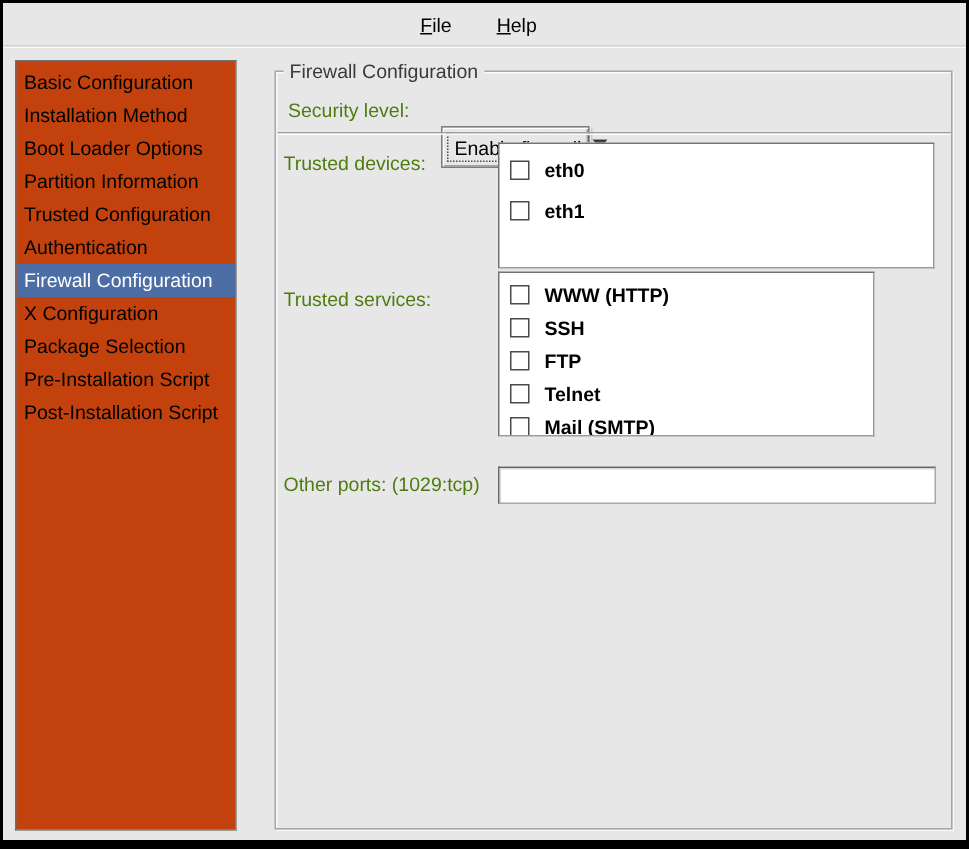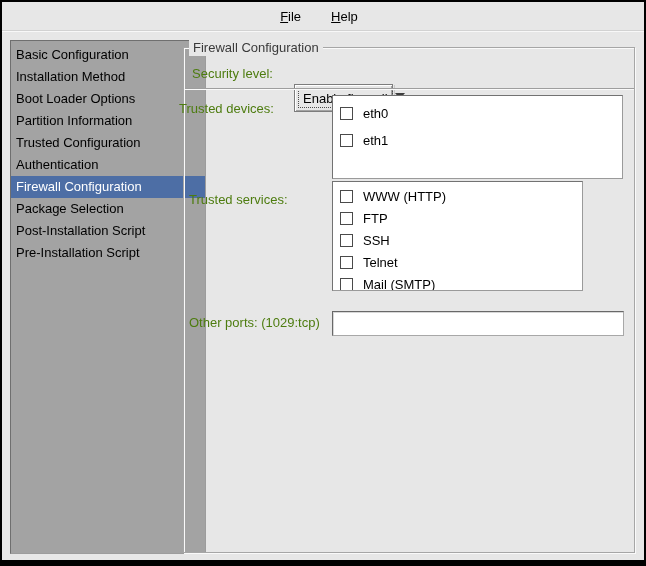--- a/index.html
+++ b/index.html
@@ -26,22 +26,22 @@
     border-bottom:1px solid #d2d2d2;
     box-shadow:0 1px 0 #f8f8f8;
     justify-content:center;
   }
   .menu-item {
     padding:3px 8px; margin-right:14px; cursor:default;
   }
   .menu-item .ul { text-decoration:underline; }
   
   .sidebar {
-    position:absolute; left:8px; top:38px; width:196px; height:514px;
-    background:#a3a3a3;
+    position:absolute; left:8px; top:38px; width:148px; height:514px;
+    background:#c2410c;
     border:1px solid #6f6f6f;
     border-right-color:#9c9c9c; border-bottom-color:#9c9c9c;
     padding-top:3px;
     overflow:hidden;
   }
   .side-item {
     height:22px; line-height:22px;
     padding-left:5px;
     white-space:nowrap; cursor:default;
   }
@@ -93,21 +93,21 @@
   }
   
   .listbox {
     position:absolute; background:#fff;
     border:1px solid #727272;
     border-right-color:#9a9a9a; border-bottom-color:#9a9a9a;
     overflow:hidden;
   }
   .devices-list  { left:330px; top:93px;  width:291px; height:84px;  padding-top:4px; }
   .services-list { left:330px; top:179px; width:251px; height:110px; padding-top:3px; }
-  .check-row { display:flex; align-items:center; padding-left:7px; cursor:default; }
+  .check-row { display:flex; align-items:center; padding-left:7px; cursor:default;font-weight:bold; }
   .devices-list  .check-row { height:27px; }
   .services-list .check-row { height:22px; }
   .checkbox {
     width:13px; height:13px; flex:0 0 13px;
     background:#fff; border:1px solid #4a4a4a;
     margin-right:10px;
   }
   
   .textinput {
     position:absolute; left:330px; top:309px; width:292px; height:25px;
@@ -131,65 +131,66 @@
     </div>
 
   <div class="sidebar">
       <div class="side-item">Basic Configuration</div>
       <div class="side-item">Installation Method</div>
       <div class="side-item">Boot Loader Options</div>
       <div class="side-item">Partition Information</div>
       <div class="side-item">Trusted Configuration</div>
       <div class="side-item">Authentication</div>
       <div class="side-item selected" style="background: rgb(77, 110, 165); color: rgb(255, 255, 255);">Firewall Configuration</div>
+      <div class="side-item">X Configuration</div>
       <div class="side-item">Package Selection</div>
+      <div class="side-item">Pre-Installation Script</div>
       <div class="side-item">Post-Installation Script</div>
-      <div class="side-item">Pre-Installation Script</div>
     </div>
 
   <div class="frame"></div>
   <span class="frame-title">Firewall Configuration</span>
 
   <span class="fieldlabel" style="left:190px; top:64px;">Security level:</span>
 
   <div class="dropdown">
     <span class="value">Enable firewall</span>
     <span class="arrowbox">
       <span class="arrow-down"></span>
       <span class="arrow-bar"></span>
     </span>
   </div>
 
   <div class="separator"></div>
 
-  <span class="fieldlabel" style="left:177px; top:99px;">Trusted devices:</span>
+  <span class="fieldlabel" style="left:187px; top:99px;">Trusted devices:</span>
   <div class="listbox devices-list">
       <div class="check-row">
         <span class="checkbox"></span>
         <span>eth0</span>
       </div>
       <div class="check-row">
         <span class="checkbox"></span>
         <span>eth1</span>
       </div>
     </div>
 
   <span class="fieldlabel" style="left:187px; top:190px;">Trusted services:</span>
   <div class="listbox services-list">
       <div class="check-row">
         <span class="checkbox"></span>
         <span>WWW (HTTP)</span>
       </div>
       <div class="check-row">
         <span class="checkbox"></span>
+        <span>SSH</span>
+      </div>
+      <div class="check-row">
+        <span class="checkbox"></span>
         <span>FTP</span>
-      </div>
-      <div class="check-row">
-        <span class="checkbox"></span>
-        <span>SSH</span>
       </div>
       <div class="check-row">
         <span class="checkbox"></span>
         <span>Telnet</span>
       </div>
       <div class="check-row">
         <span class="checkbox"></span>
         <span>Mail (SMTP)</span>
       </div>
     </div>

